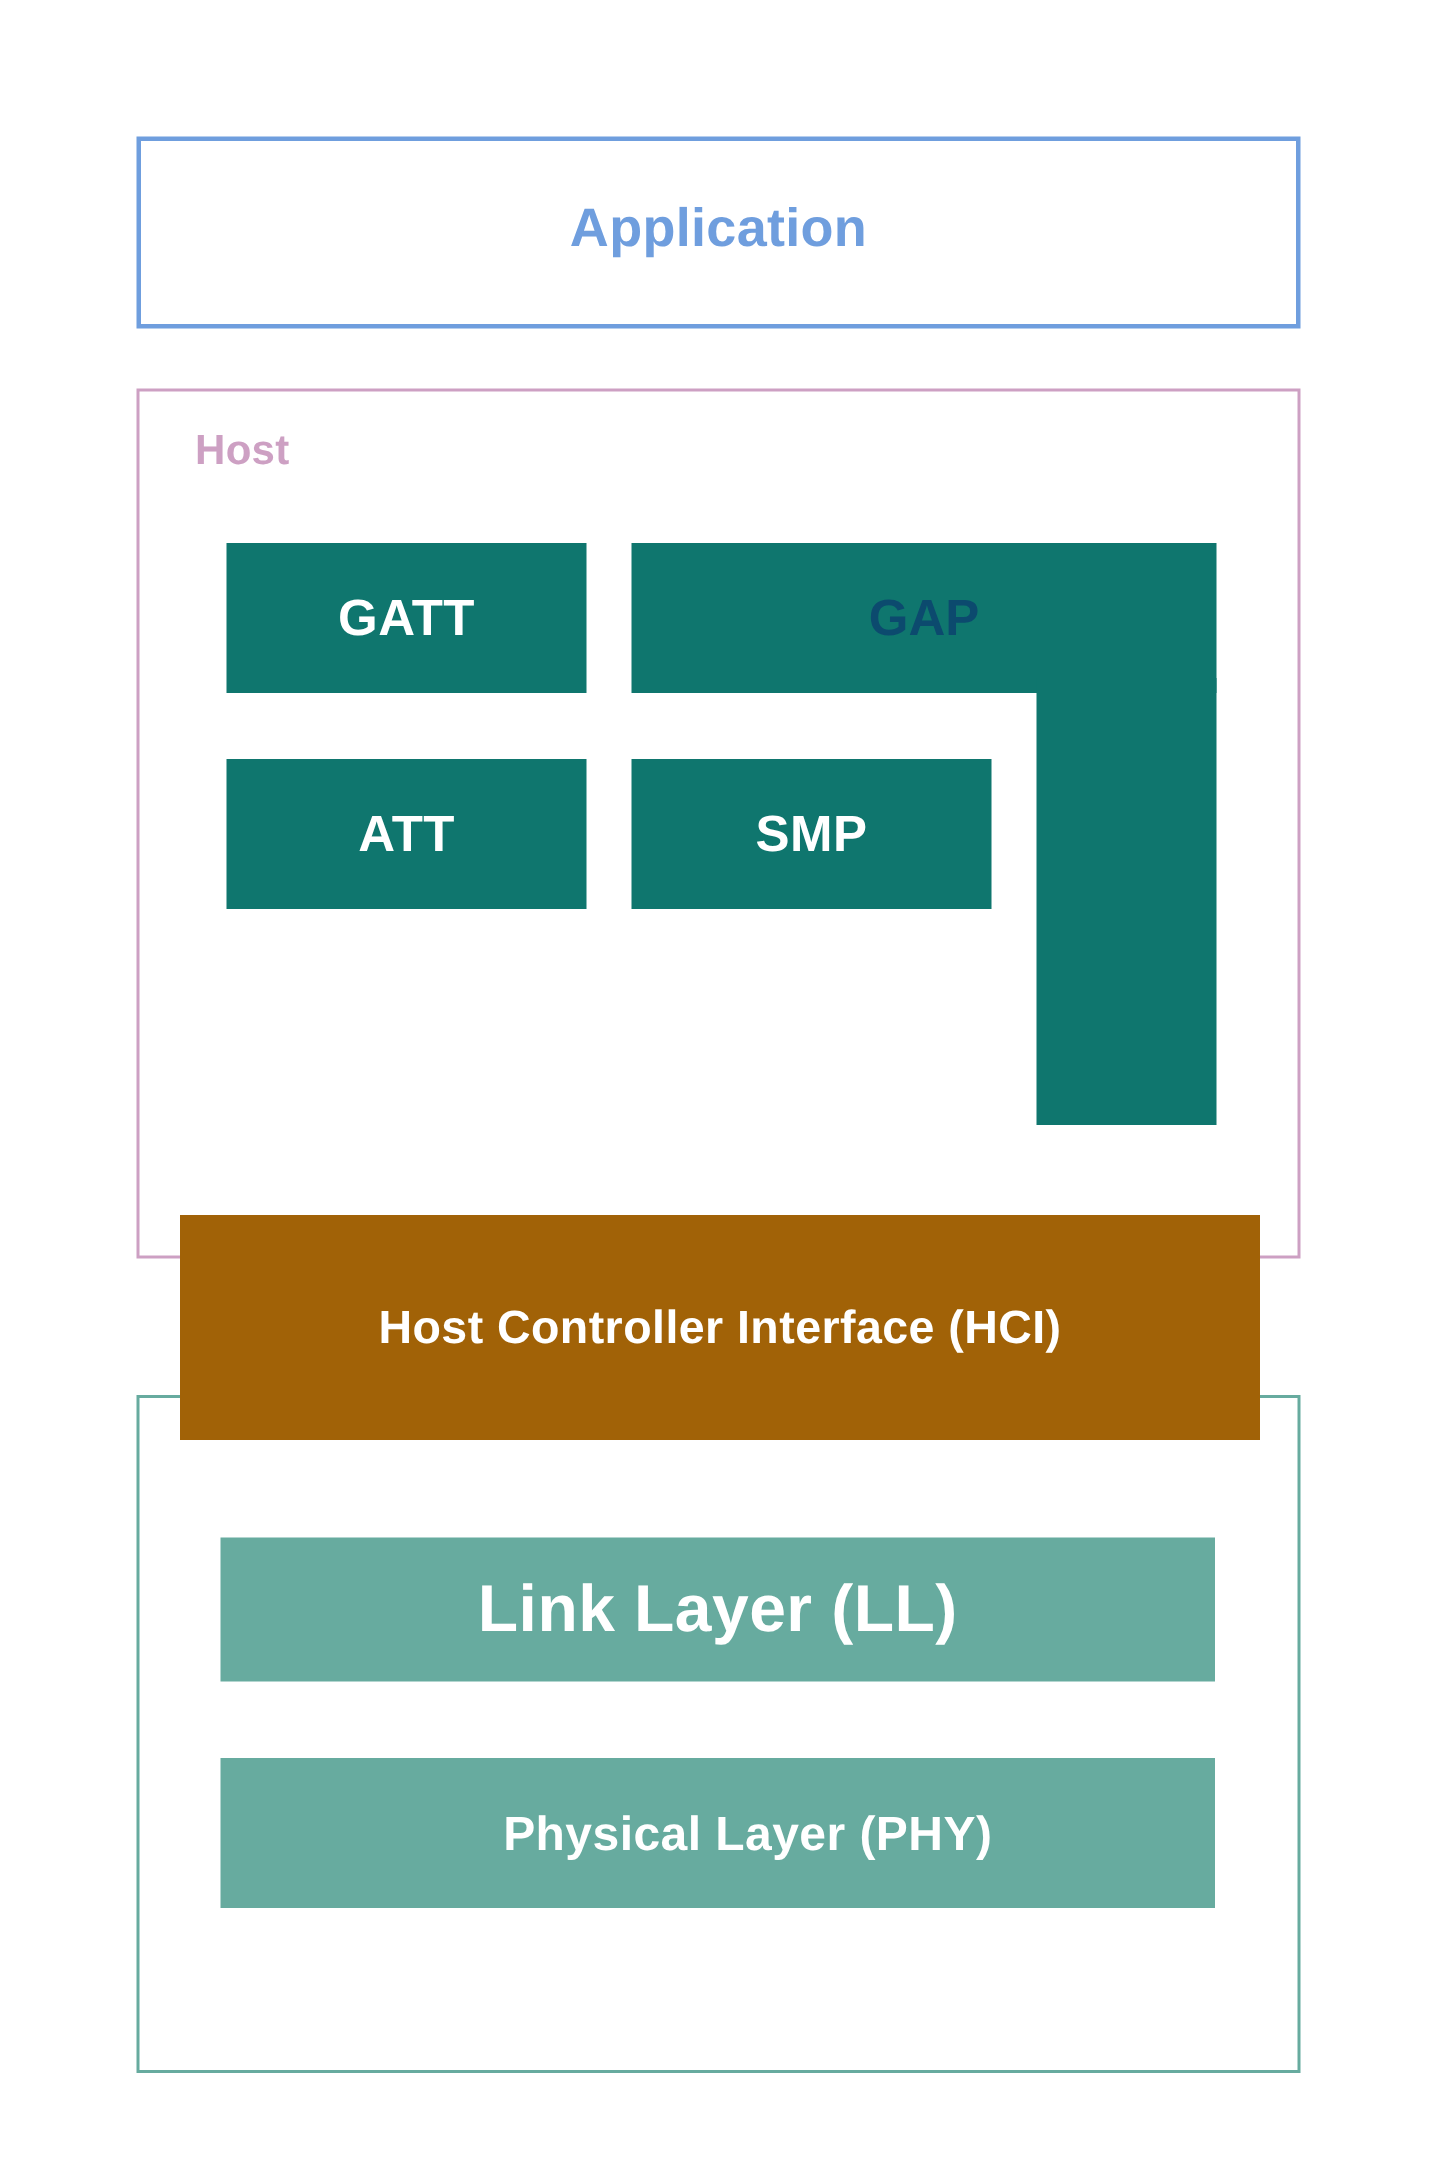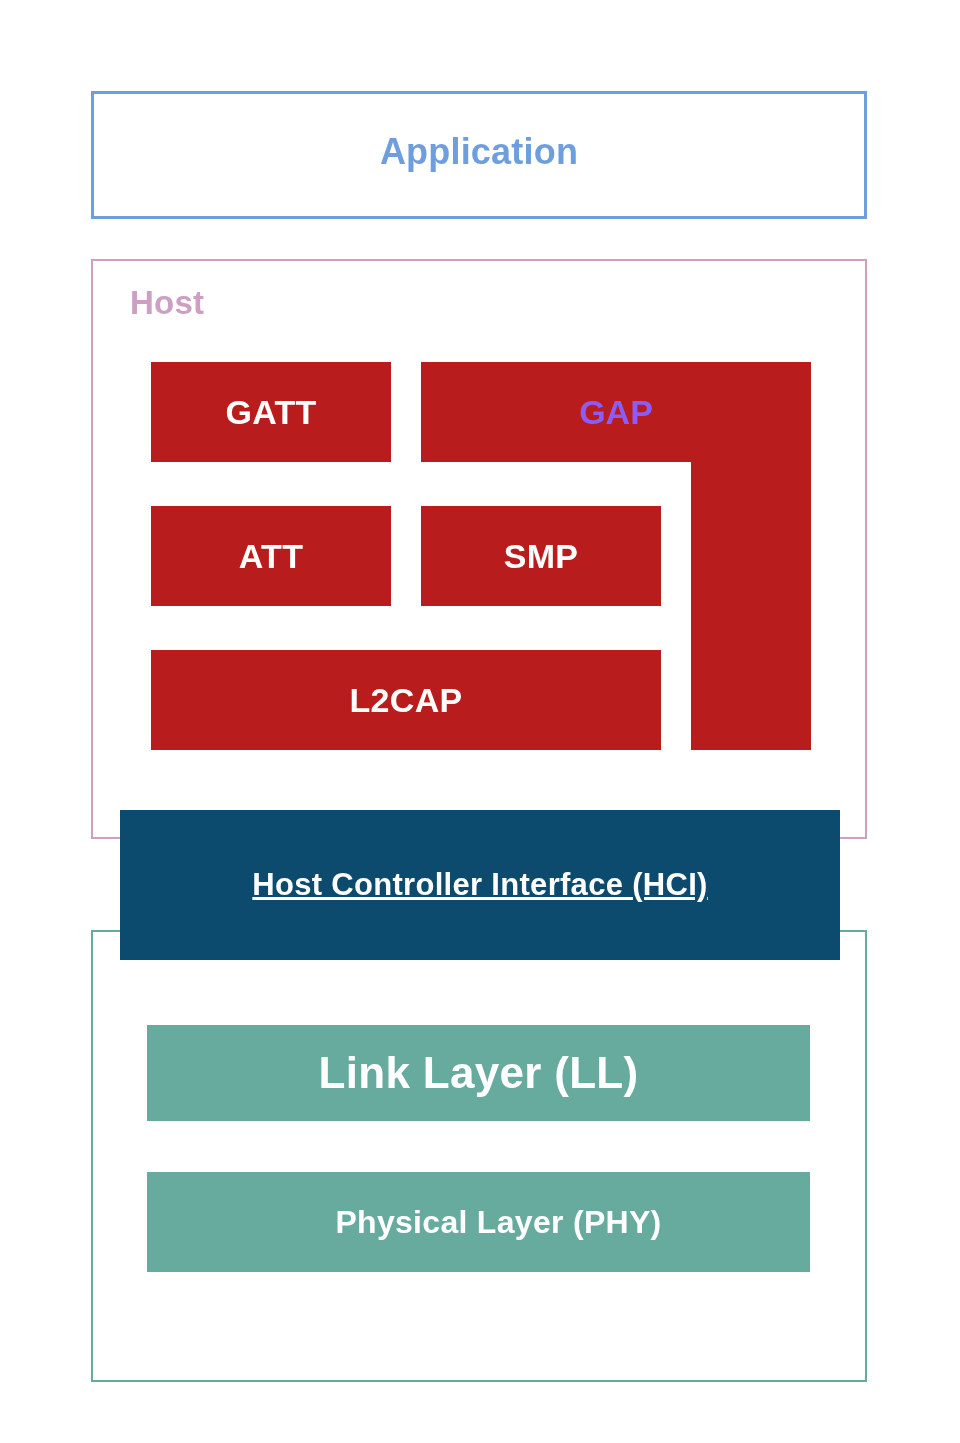--- a/index.html
+++ b/index.html
@@ -42,21 +42,21 @@
     left: 91px;
     top: 930px;
     width: 776px;
     height: 452px;
     border: 2px solid #67ab9f;
   }
 
   
   .section-title {
     position: absolute;
-    font-size: 33px;
+    font-size: 28px;
     font-weight: bold;
     letter-spacing: 0.2px;
     white-space: nowrap;
     text-align: center;
   }
   .title-application {
     left: 91px;
     top: 131px;
     width: 776px;
     text-align: center;
@@ -80,23 +80,23 @@
     box-sizing: border-box;
     display: flex;
     align-items: center;
     justify-content: center;
     color: #ffffff;
     font-weight: bold;
     font-size: 34px;
     letter-spacing: 0.3px;
     white-space: nowrap;
   }
-  .block-pink { background: #b91c1c; }
+  .block-pink { background: #0f766e; }
   .block-teal { background: #67ab9f; }
-  .block-red  { background: #0c4a6e; text-decoration: underline; }
+  .block-red  { background: #a16207; }
 
   
   .block-gatt {
     left: 151px;  top: 362px;  width: 240px;  height: 100px;
   }
   .block-att {
     left: 151px;  top: 506px;  width: 240px;  height: 100px;
   }
   .block-l2cap {
     left: 151px;  top: 650px;  width: 510px;  height: 100px;
@@ -110,21 +110,21 @@
   }
   .block-gap-col {
     left: 691px;  top: 452px;  width: 120px;  height: 298px;
   }
   .gap-label {
     position: absolute;
     left: 421px;  top: 362px;  width: 390px;  height: 100px;
     display: flex;
     align-items: center;
     justify-content: center;
-    color: #8b5cf6;
+    color: #0c4a6e;
     font-weight: bold;
     font-size: 34px;
     white-space: nowrap;
   }
 
   
   .block-hci {
     left: 120px;  top: 810px;  width: 720px;  height: 150px;
     font-size: 31px;
     z-index: 5;
@@ -155,21 +155,20 @@
   <div class="block block-pink block-gatt">GATT</div>
 
   <div class="block block-pink block-gap-top"></div>
   <div class="block block-pink block-gap-col"></div>
   <div class="gap-label">GAP</div>
 
   <div class="block block-pink block-smp">SMP</div>
 
   <div class="block block-pink block-att">ATT</div>
 
-  <div class="block block-pink block-l2cap">L2CAP</div>
 
   <div class="block block-red block-hci">Host Controller Interface (HCI)</div>
 
   <div class="frame frame-controller"></div>
 
   <div class="block block-teal block-ll">Link Layer (LL)</div>
 
   <div class="block block-teal block-phy">Physical Layer (PHY)</div>
 
 

